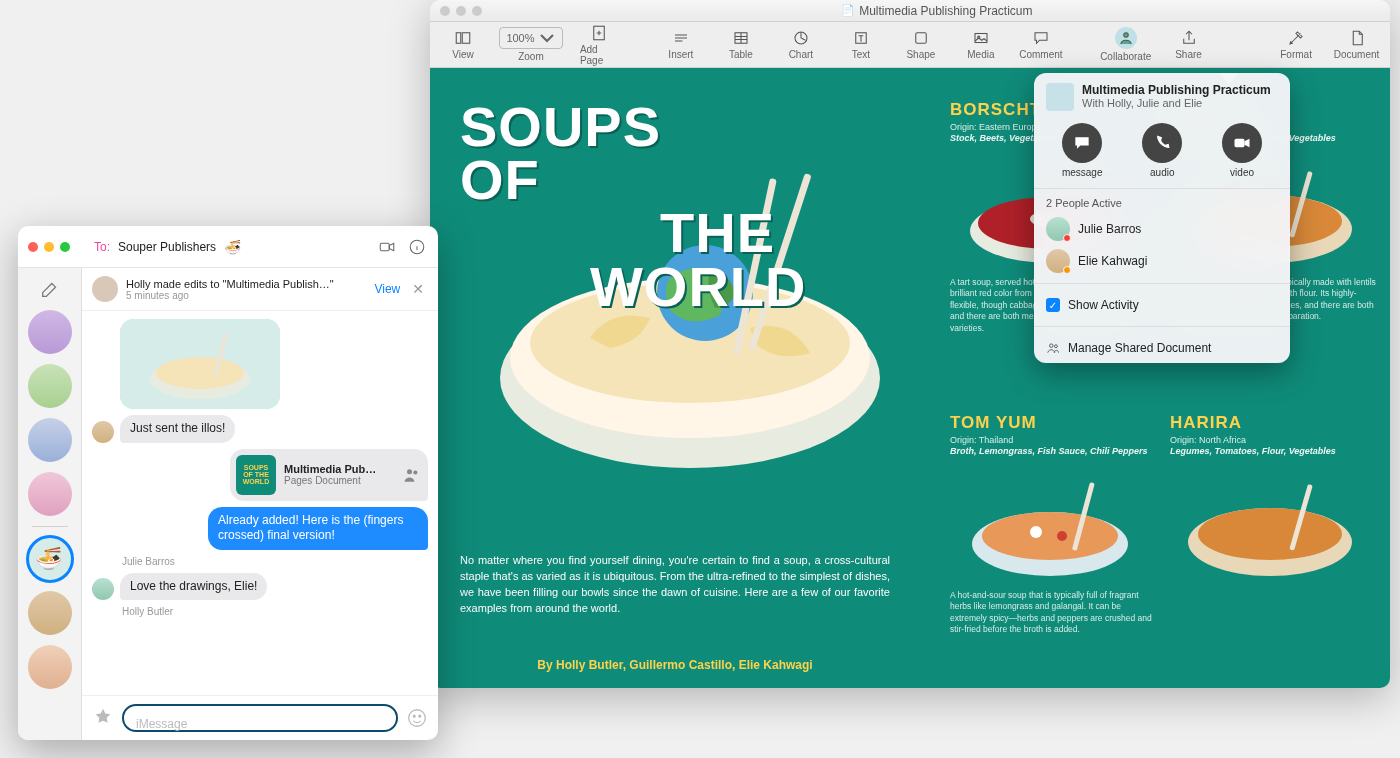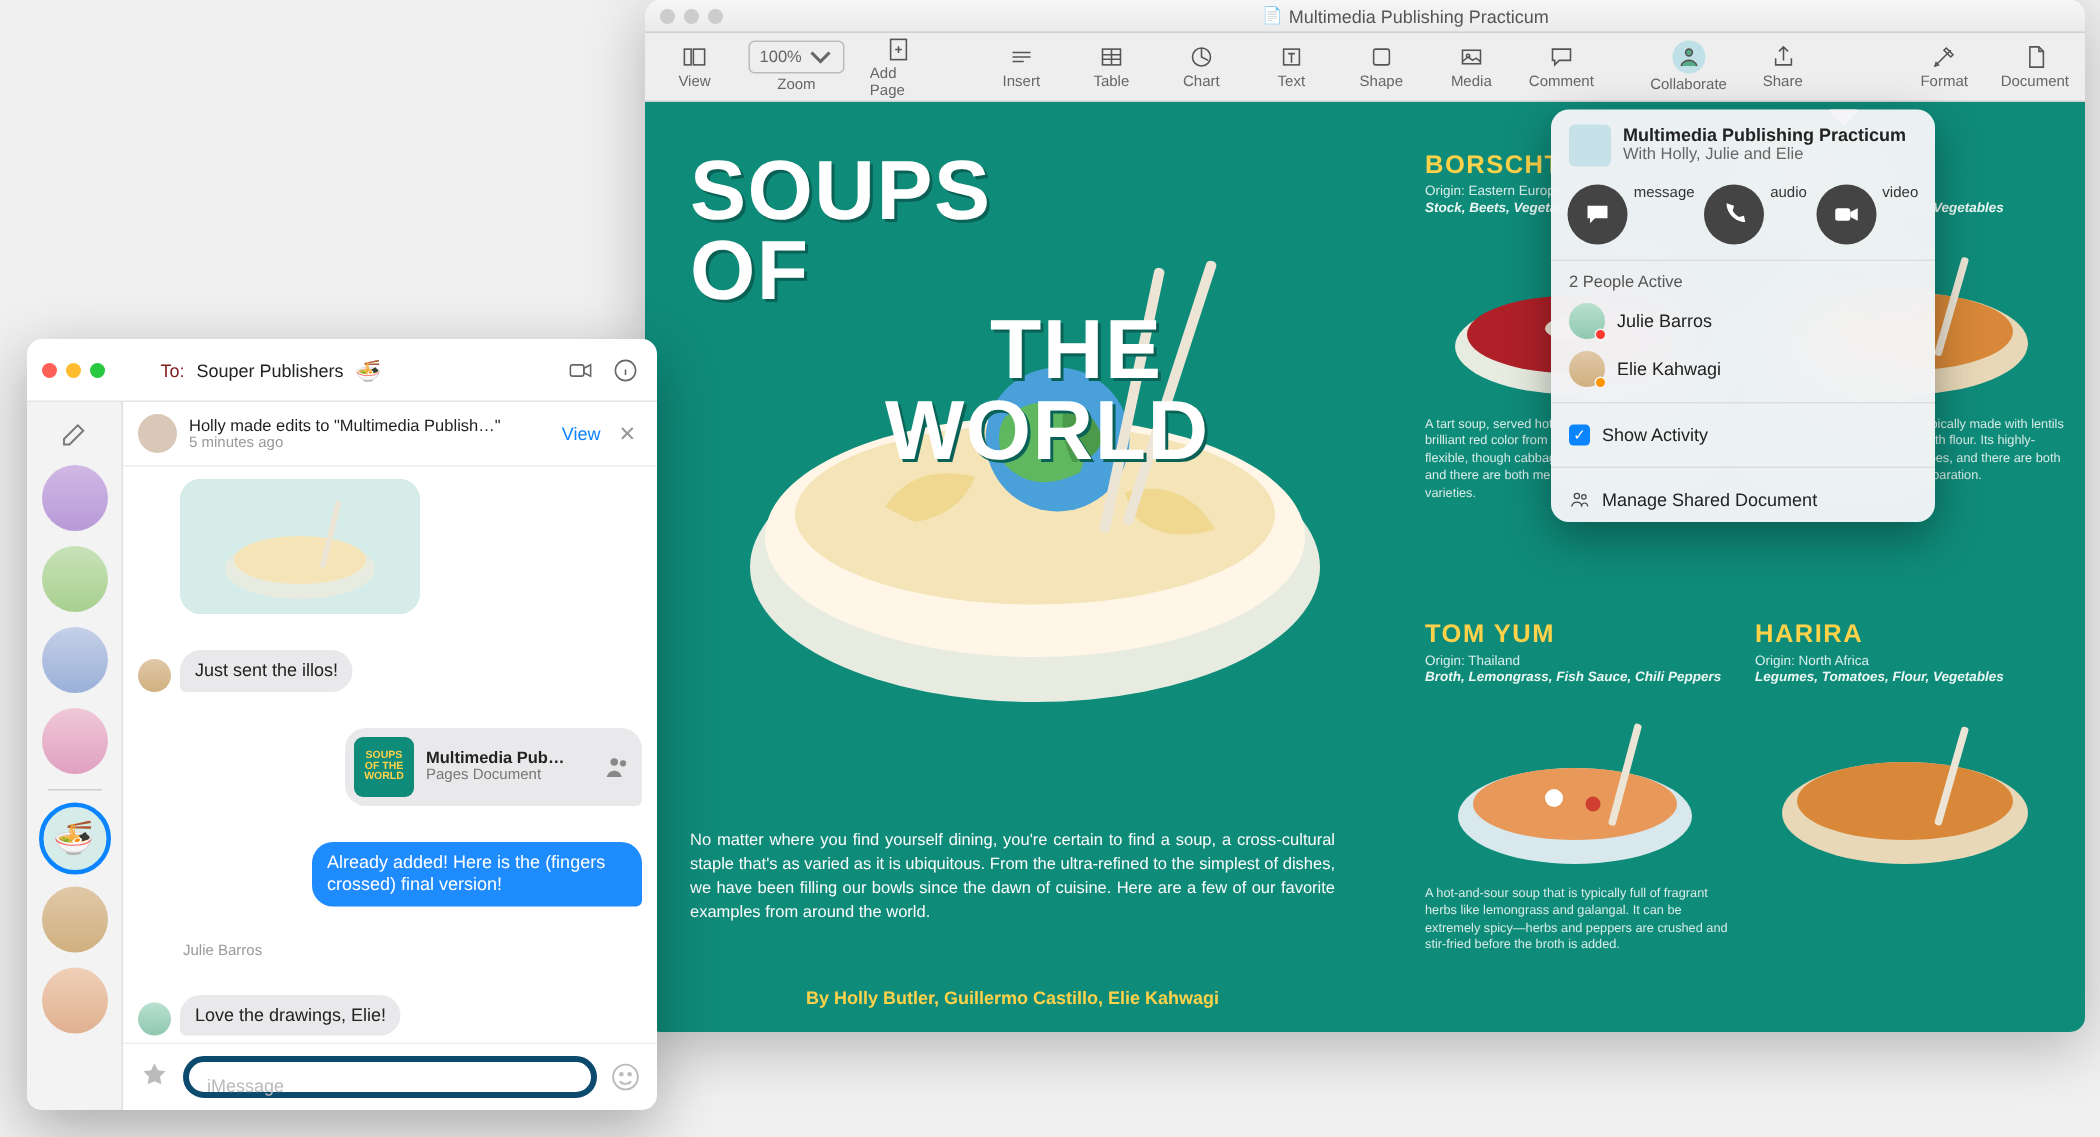--- a/index.html
+++ b/index.html
@@ -42,37 +42,37 @@
 .mini svg { width:100%; height:100%; }
 
 
 .popover { position:absolute; right:100px; top:73px; width:256px; background:rgba(245,245,247,.96); border-radius:12px; box-shadow:0 10px 30px rgba(0,0,0,.35); font-size:12px; color:#222; overflow:hidden; backdrop-filter:blur(20px); }
 .popover::before { content:""; position:absolute; top:-6px; right:54px; width:14px; height:14px; background:rgba(245,245,247,.96); transform:rotate(45deg); }
 .pop-head { display:flex; gap:8px; padding:10px 12px 6px; align-items:flex-start; }
 .pop-head .thumb { width:28px; height:28px; border-radius:4px; background:#c6e2e8; flex-shrink:0; }
 .pop-head .t1 { font-weight:600; font-size:12px; }
 .pop-head .t2 { font-size:11px; color:#666; }
 .pop-actions { display:flex; justify-content:space-around; padding:6px 8px 10px; border-bottom:1px solid #ddd; }
-.pop-act { display:flex; flex-direction:row; gap:4px; font-size:10px; color:#333; }
+.pop-act { display:flex; flex-direction:column; align-items:center; gap:4px; font-size:10px; color:#333; }
 .pop-act .circle { width:40px; height:40px; border-radius:50%; background:#444; display:flex; align-items:center; justify-content:center; }
 .pop-act svg { width:20px; height:20px; fill:#fff; }
 .pop-section-label { padding:8px 12px 4px; font-size:11px; color:#555; }
 .pop-person { display:flex; align-items:center; gap:8px; padding:4px 12px; position:relative; }
 .pop-person .av { width:24px; height:24px; border-radius:50%; position:relative; }
 .pop-person .dot { position:absolute; right:-1px; bottom:-1px; width:8px; height:8px; border-radius:50%; border:1.5px solid #f5f5f7; }
 .pop-divider { height:1px; background:#ddd; margin:6px 0; }
 .pop-row { display:flex; align-items:center; gap:8px; padding:8px 12px; font-size:12px; }
 .pop-check { width:14px; height:14px; border-radius:3px; background:#0a84ff; display:flex; align-items:center; justify-content:center; color:#fff; font-size:10px; }
 .pop-row svg { width:14px; height:14px; stroke:#444; fill:none; stroke-width:1.4; }
 
 
 .msg-window { position:absolute; left:18px; top:226px; width:420px; height:514px; background:#fff; border-radius:10px; box-shadow:0 12px 40px rgba(0,0,0,.3); display:flex; flex-direction:column; overflow:hidden; }
 .msg-titlebar { height:42px; display:flex; align-items:center; padding:0 10px; border-bottom:1px solid #e5e5e5; gap:8px; }
 .msg-titlebar .traffic span:nth-child(1){background:#ff5f57;} .msg-titlebar .traffic span:nth-child(2){background:#febc2e;} .msg-titlebar .traffic span:nth-child(3){background:#28c840;}
-.msg-titlebar .to-label { font-size:12px; color:#7f1d1d; margin-left:17px; }
+.msg-titlebar .to-label { font-size:12px; color:#ec4899; margin-left:4px; }
 .msg-titlebar .to-name { font-size:12px; color:#222; }
 .msg-titlebar .to-emoji { font-size:14px; }
 .msg-titlebar .grow { flex:1; }
 .msg-titlebar .ic { width:22px; height:22px; display:flex; align-items:center; justify-content:center; cursor:pointer; }
 .msg-titlebar .ic svg { width:18px; height:18px; fill:none; stroke:#666; stroke-width:1.4; }
 
 .msg-body { flex:1; display:flex; overflow:hidden; }
 .msg-sidebar { width:64px; background:#f3f3f3; border-right:1px solid #e0e0e0; display:flex; flex-direction:column; align-items:center; padding:10px 0; gap:10px; }
 .msg-sidebar .compose { width:22px; height:22px; }
 .msg-sidebar .compose svg { width:100%; height:100%; fill:none; stroke:#777; stroke-width:1.4; }
@@ -85,39 +85,39 @@
 .banner .bav { width:26px; height:26px; border-radius:50%; background:#d9c8b8; flex-shrink:0; }
 .banner .btxt { flex:1; }
 .banner .b1 { font-size:11px; color:#222; white-space:nowrap; overflow:hidden; text-overflow:ellipsis; width:210px; }
 .banner .b2 { font-size:10px; color:#999; }
 .banner .view { color:#0a84ff; font-size:12px; cursor:pointer; }
 .banner .close { color:#999; font-size:14px; cursor:pointer; padding:0 4px; }
 
 .thread-scroll { flex:1; overflow:auto; padding:8px 10px; }
 .attach-img { width:160px; height:90px; border-radius:14px; background:#bfe0e6; margin-left:28px; overflow:hidden; }
 .attach-img svg{width:100%;height:100%;}
-.msg-row { display:flex; align-items:flex-end; gap:6px; margin:24px 0; }
+.msg-row { display:flex; align-items:flex-end; gap:6px; margin:6px 0; }
 .msg-row.right { justify-content:flex-end; }
 .mav { width:22px; height:22px; border-radius:50%; flex-shrink:0; }
 .bubble { max-width:220px; padding:6px 10px; border-radius:14px; font-size:12px; line-height:1.3; }
 .bubble.gray { background:#e9e9eb; color:#222; border-bottom-left-radius:4px; }
 .bubble.blue { background:#1e8bff; color:#fff; border-bottom-right-radius:4px; }
 .sender-name { font-size:10px; color:#999; margin-left:30px; margin-top:6px; }
 .file-bubble { background:#e9e9eb; border-radius:14px; padding:6px; display:flex; align-items:center; gap:8px; max-width:210px; border-bottom-right-radius:4px; }
 .file-thumb { width:40px; height:40px; border-radius:6px; background:#0f8b7a; display:flex; align-items:center; justify-content:center; color:#ffd24a; font-size:7px; font-weight:700; text-align:center; }
 .file-meta { flex:1; }
 .file-name { font-size:11px; font-weight:600; color:#222; white-space:nowrap; overflow:hidden; text-overflow:ellipsis; width:110px; }
 .file-kind { font-size:10px; color:#777; }
 .file-ppl { width:20px; height:20px; }
 .file-ppl svg{width:100%;height:100%;fill:#888;}
 
 .msg-input-row { display:flex; align-items:center; gap:8px; padding:8px 10px; border-top:1px solid #eee; }
 .msg-input-row .apps { width:22px; height:22px; }
 .msg-input-row .apps svg{width:100%;height:100%;fill:#bbb;}
-.msg-input { flex:1; border:4px solid #0c4a6e; border-radius:14px; height:28px; padding:11px 34px 0 12px; font-size:12px; color:#888; position:relative; background:#fff; display:flex; align-items:center; }
+.msg-input { flex:1; border:2px solid #0c4a6e; border-radius:14px; height:28px; padding:11px 34px 0 12px; font-size:12px; color:#888; position:relative; background:#fff; display:flex; align-items:center; }
 .msg-input .wave { position:absolute; right:8px; top:4px; width:20px; height:20px; }
 .msg-input .wave svg{width:100%;height:100%;fill:#bbb;}
 .msg-input-row .smile { width:22px; height:22px; }
 .msg-input-row .smile svg{width:100%;height:100%;fill:none;stroke:#bbb;stroke-width:1.4;}
 
 .av-a{background:linear-gradient(#d0b8e6,#b89ad6);}
 .av-b{background:linear-gradient(#c8e2b8,#a8d090);}
 .av-c{background:linear-gradient(#c6d0e8,#9ab0d8);}
 .av-d{background:linear-gradient(#f0c8d8,#e0a0c0);}
 .av-e{background:#d6ece8;}

